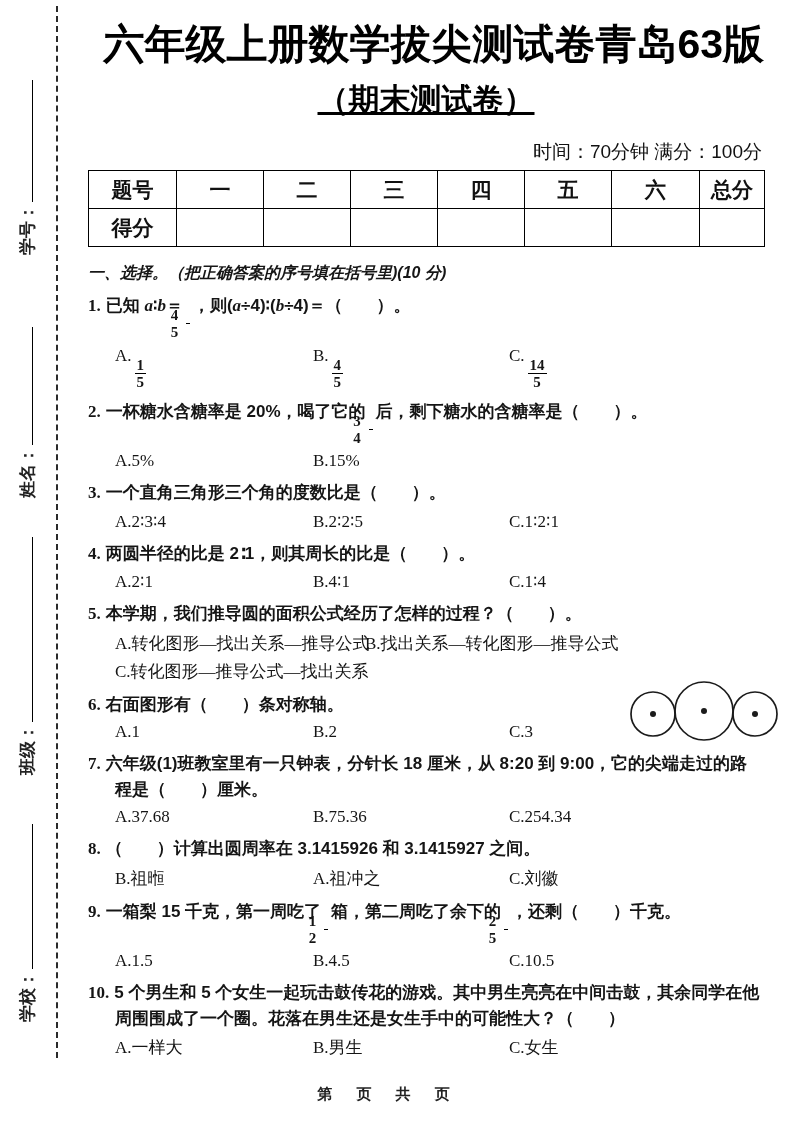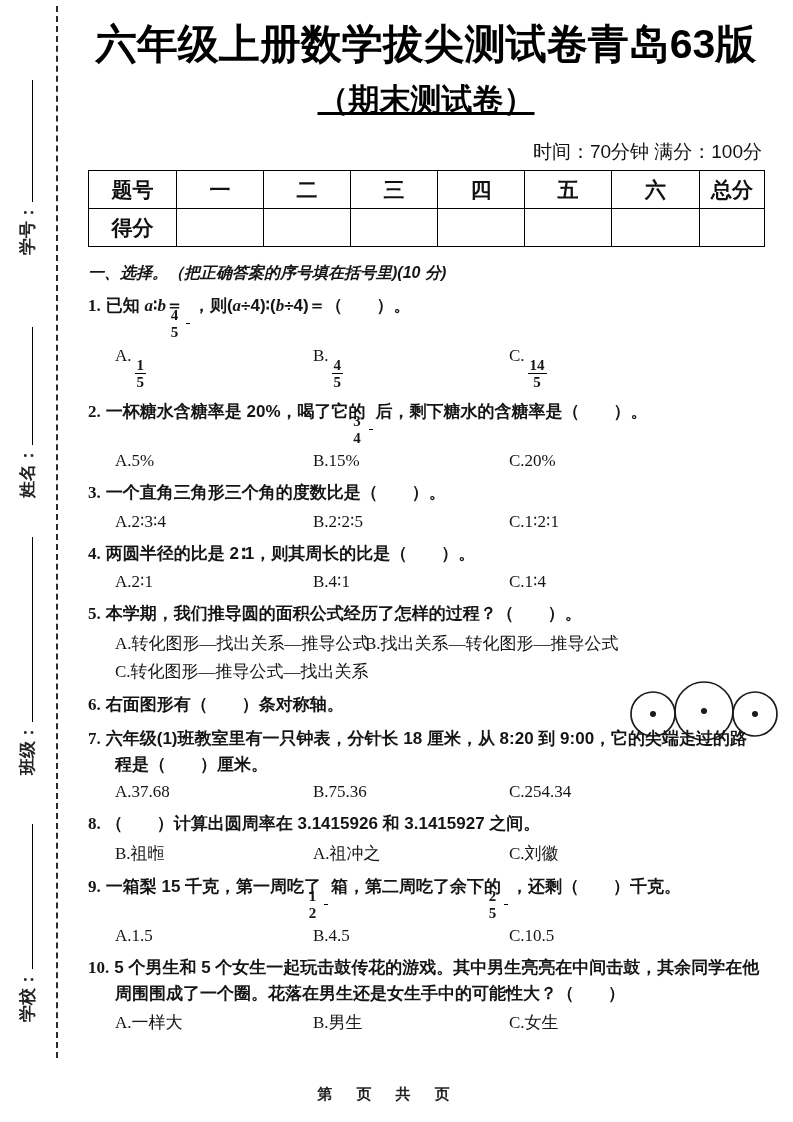--- a/index.html
+++ b/index.html
@@ -9,21 +9,21 @@
   }
   
   .seal-line{position:absolute;left:56px;top:6px;height:1052px;width:0;
     border-left:2.2px dashed #2a2a2a;}
   .sidebar-field{position:absolute;transform:rotate(-90deg);transform-origin:0 0;
     white-space:nowrap;font-size:17px;font-weight:600;color:#222;}
   .sb-blank{display:inline-block;border-bottom:1.6px solid #000;height:14px;
     vertical-align:baseline;margin-left:2px;}
   
   .main{position:absolute;left:88px;top:20px;width:676px;}
-  .title{font-size:41px;font-weight:900;text-align:center;line-height:1.2;
+  .title{font-size:41px;font-weight:900;text-align:right;line-height:1.2;
     letter-spacing:0px;color:#000;}
   .subtitle{font-size:31px;font-weight:800;text-align:center;margin-top:10px;color:#000;text-decoration:underline;}
   .meta{font-size:19px;font-weight:400;text-align:right;margin-top:18px;padding-right:2px;}
   table.score{border-collapse:collapse;width:676px;table-layout:fixed;margin-top:5px;padding-left:12px;}
   table.score td{border:1.8px solid #000;height:37px;text-align:center;
     font-size:21px;font-weight:700;padding:0;}
   .section-heading{margin-top:16px;font-family:Liberation Sans, sans-serif;
     font-style:italic;font-weight:600;font-size:16px;color:#161616;}
   
   .question{margin-top:9px;position:relative;font-size:17px;font-weight:600;color:#151515;}
@@ -131,21 +131,20 @@
   </div>
 
   <div class="question">
     <div class="q-line"><span class="q-num">2.</span><span>一杯糖水含糖率是 20%，喝了它的<span class="frac">
             <span class="num">3</span>
             <span class="den">4</span>
           </span>后，剩下糖水的含糖率是（　　）。</span></div>
     <div class="opts">
       <span class="opt">A.5%</span>
       <span class="opt">B.15%</span>
-      <span class="opt">C.20%</span>
     </div>
   </div>
 
   <div class="question">
     <div class="q-line"><span class="q-num">3.</span><span>一个直角三角形三个角的度数比是（　　）。</span></div>
     <div class="opts">
       <span class="opt">A.2∶3∶4</span>
       <span class="opt">B.2∶2∶5</span>
       <span class="opt">C.1∶2∶1</span>
     </div>
@@ -166,20 +165,25 @@
       <span class="opt">A.转化图形—找出关系—推导公式</span>
       <span class="opt">B.找出关系—转化图形—推导公式</span>
     </div>
     <div class="opts">
       <span class="opt">C.转化图形—推导公式—找出关系</span>
     </div>
   </div>
 
   <div class="question">
     <div class="q-line"><span class="q-num">6.</span><span>右面图形有（　　）条对称轴。</span></div>
+    <div class="opts">
+      <span class="opt">A.1</span>
+      <span class="opt">B.2</span>
+      <span class="opt">C.3</span>
+    </div>
     <div class="q6-fig">
       <svg width="152" height="64" viewBox="0 0 152 64">
         <circle cx="25" cy="34" r="22" fill="none" stroke="#1b1b1b" stroke-width="1.7"></circle>
         <circle cx="76" cy="31" r="29" fill="none" stroke="#1b1b1b" stroke-width="1.7"></circle>
         <circle cx="127" cy="34" r="22" fill="none" stroke="#1b1b1b" stroke-width="1.7"></circle>
         <circle cx="25" cy="34" r="3" fill="#1b1b1b"></circle>
         <circle cx="76" cy="31" r="3" fill="#1b1b1b"></circle>
         <circle cx="127" cy="34" r="3" fill="#1b1b1b"></circle>
       </svg>
     </div>

